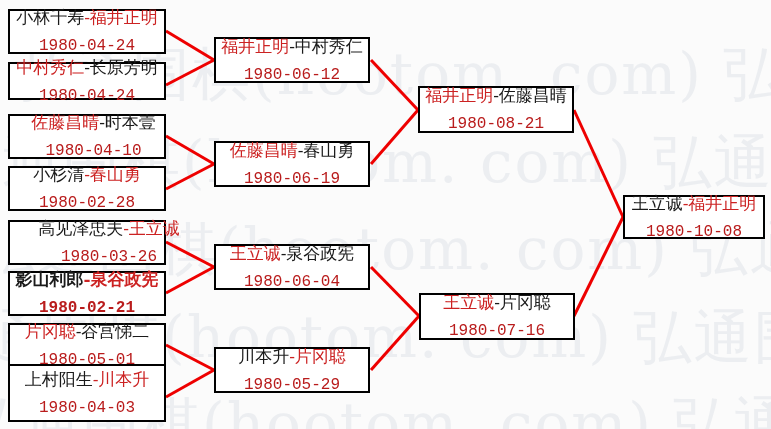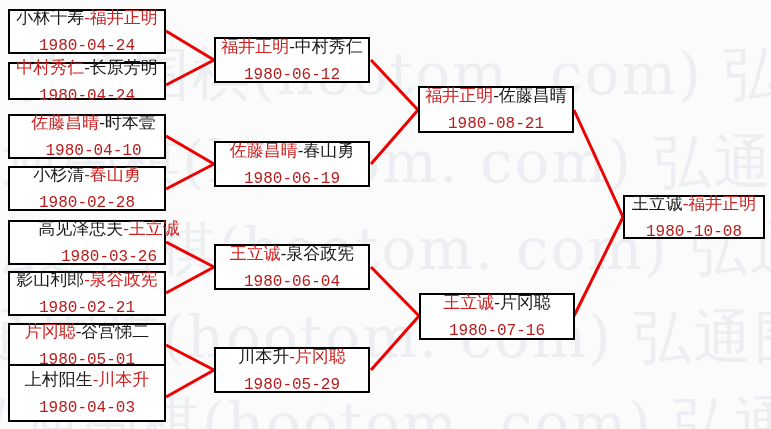--- a/index.html
+++ b/index.html
@@ -96,21 +96,21 @@
     <div class="dt">1980-04-10</div>
   </div>
   <div class="box" style="left:8px;top:166px;width:158px;height:45px;">
     <div class="nm"><span>小杉清</span><span class="red">-春山勇</span><span></span></div>
     <div class="dt">1980-02-28</div>
   </div>
   <div class="box" style="left:8px;top:220px;width:158px;height:45px;padding-left:44px;">
     <div class="nm"><span>高见泽忠夫</span><span class="red">-王立诚</span><span></span></div>
     <div class="dt">1980-03-26</div>
   </div>
-  <div class="box" style="left:8px;top:271px;width:158px;height:45px;">
+  <div class="box" style="left:8px;top:271px;width:158px;height:45px;font-weight:bold;">
     <div class="nm"><span>影山利郎</span><span class="red">-泉谷政宪</span><span></span></div>
     <div class="dt">1980-02-21</div>
   </div>
   <div class="box" style="left:8px;top:323px;width:158px;height:45px;">
     <div class="nm"><span></span><span class="red">片冈聪</span><span>-谷宫悌二</span></div>
     <div class="dt">1980-05-01</div>
   </div>
   <div class="box" style="left:8px;top:364px;width:158px;height:58px;">
     <div class="nm"><span>上村阳生</span><span class="red">-川本升</span><span></span></div>
     <div class="dt">1980-04-03</div>

